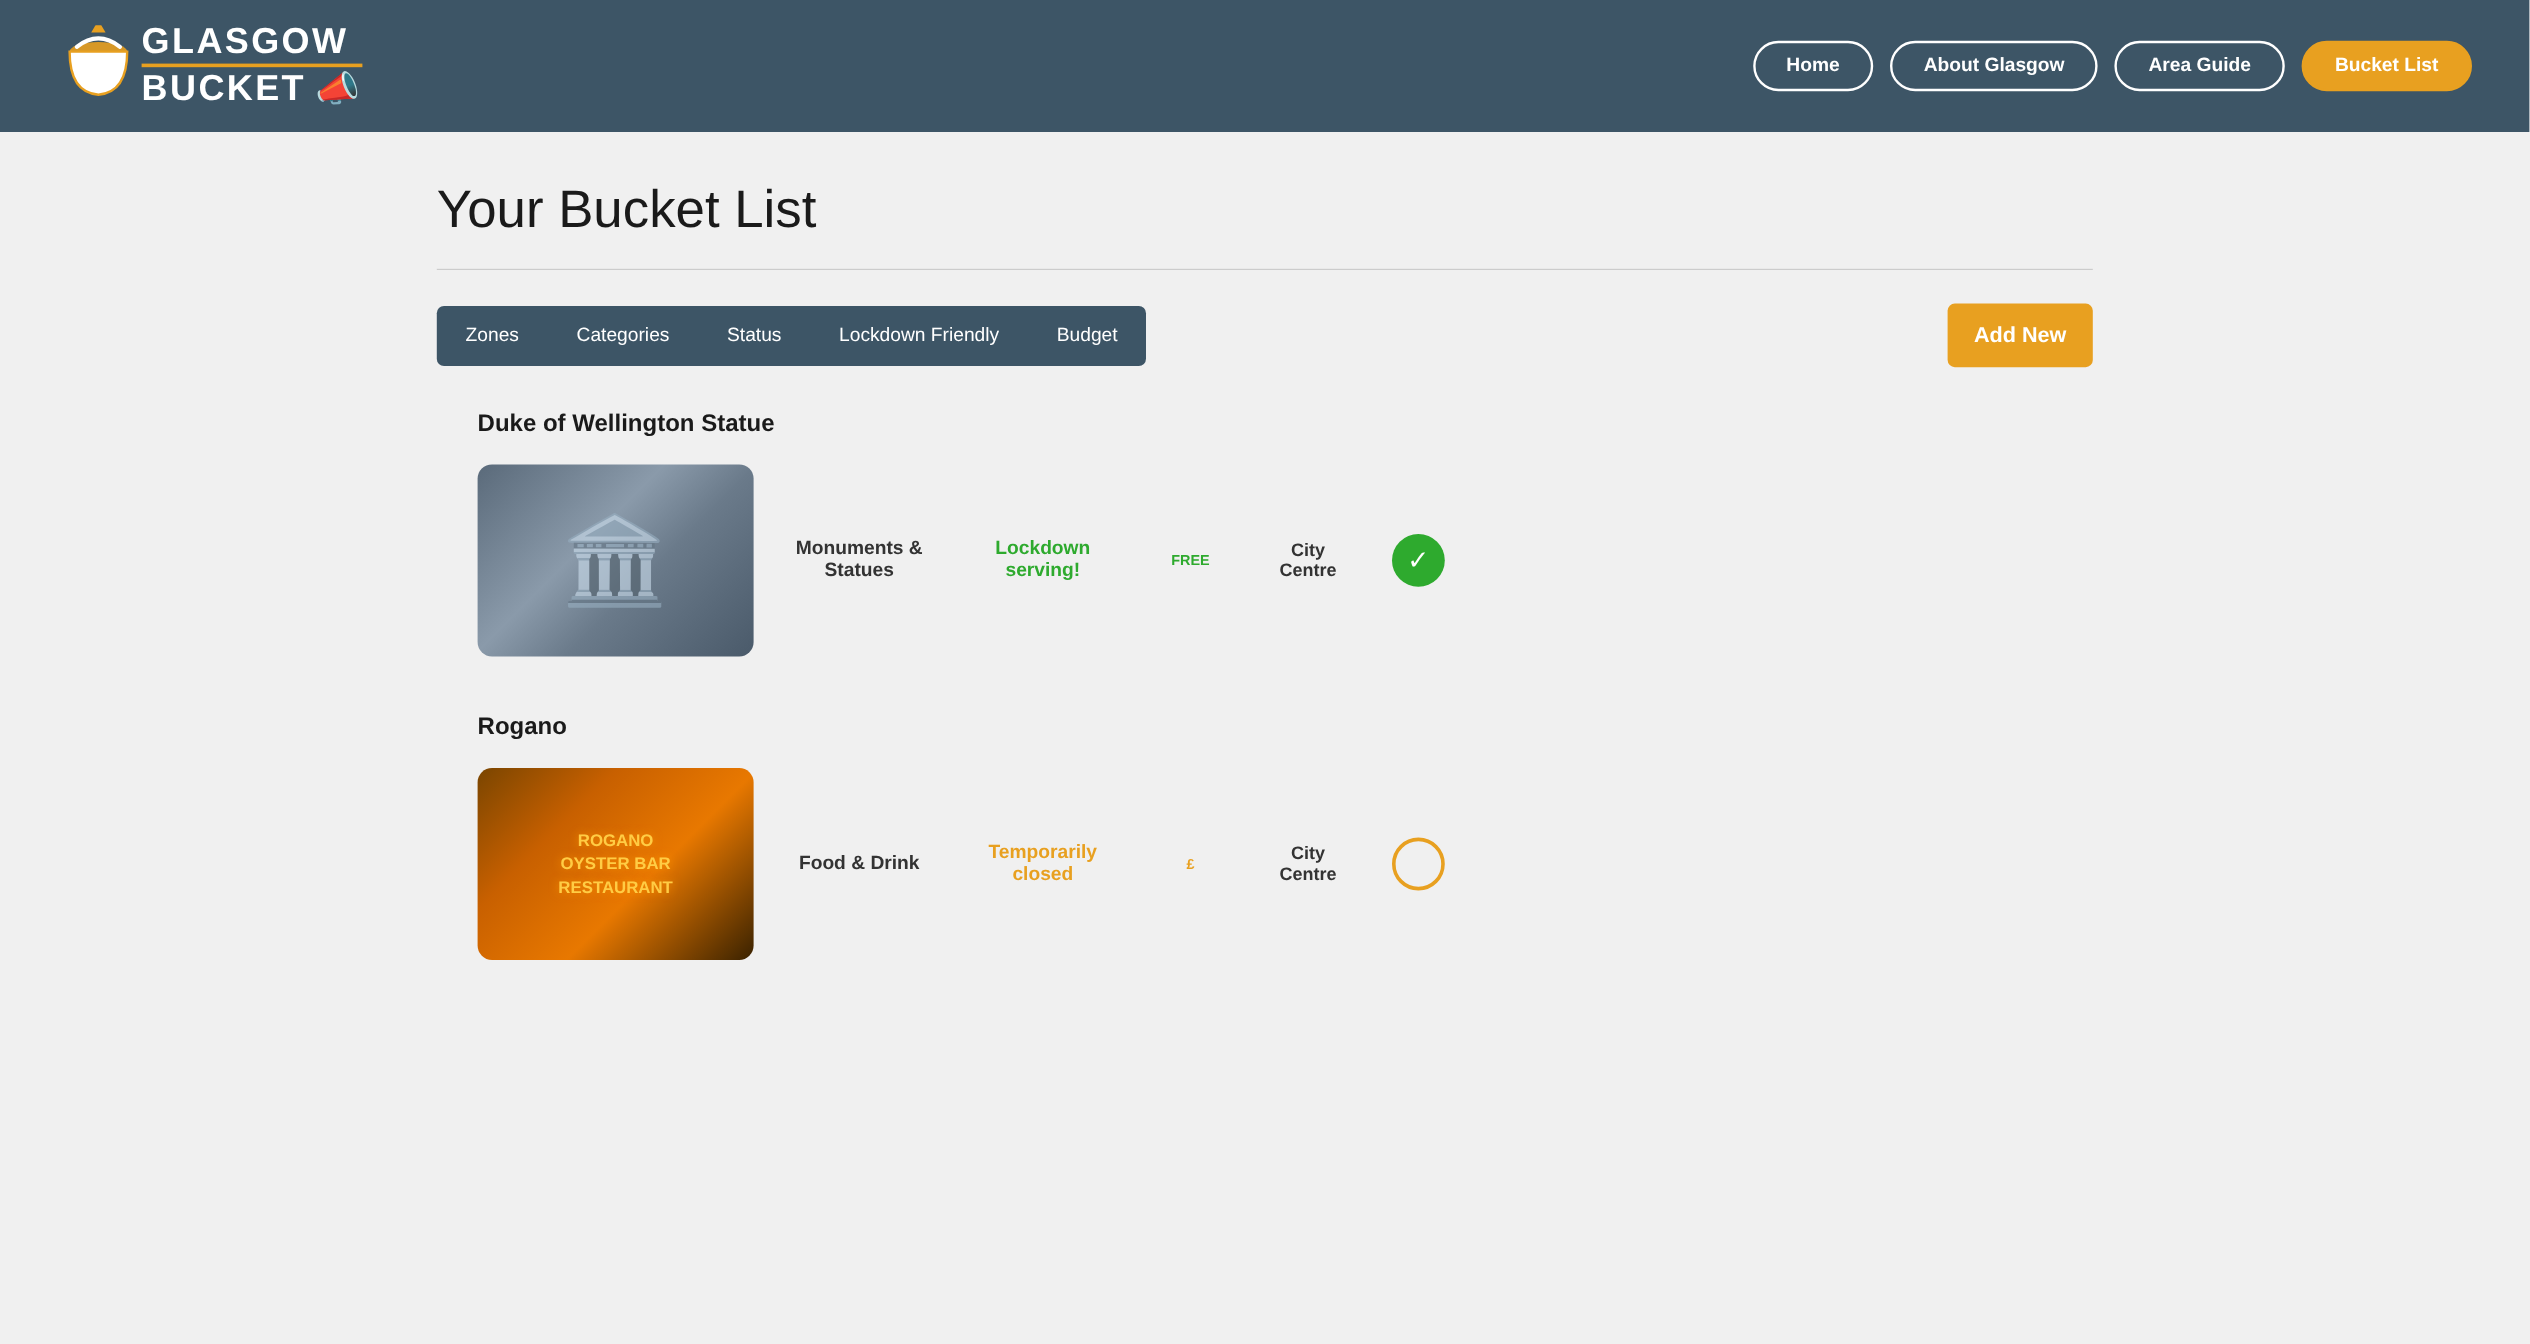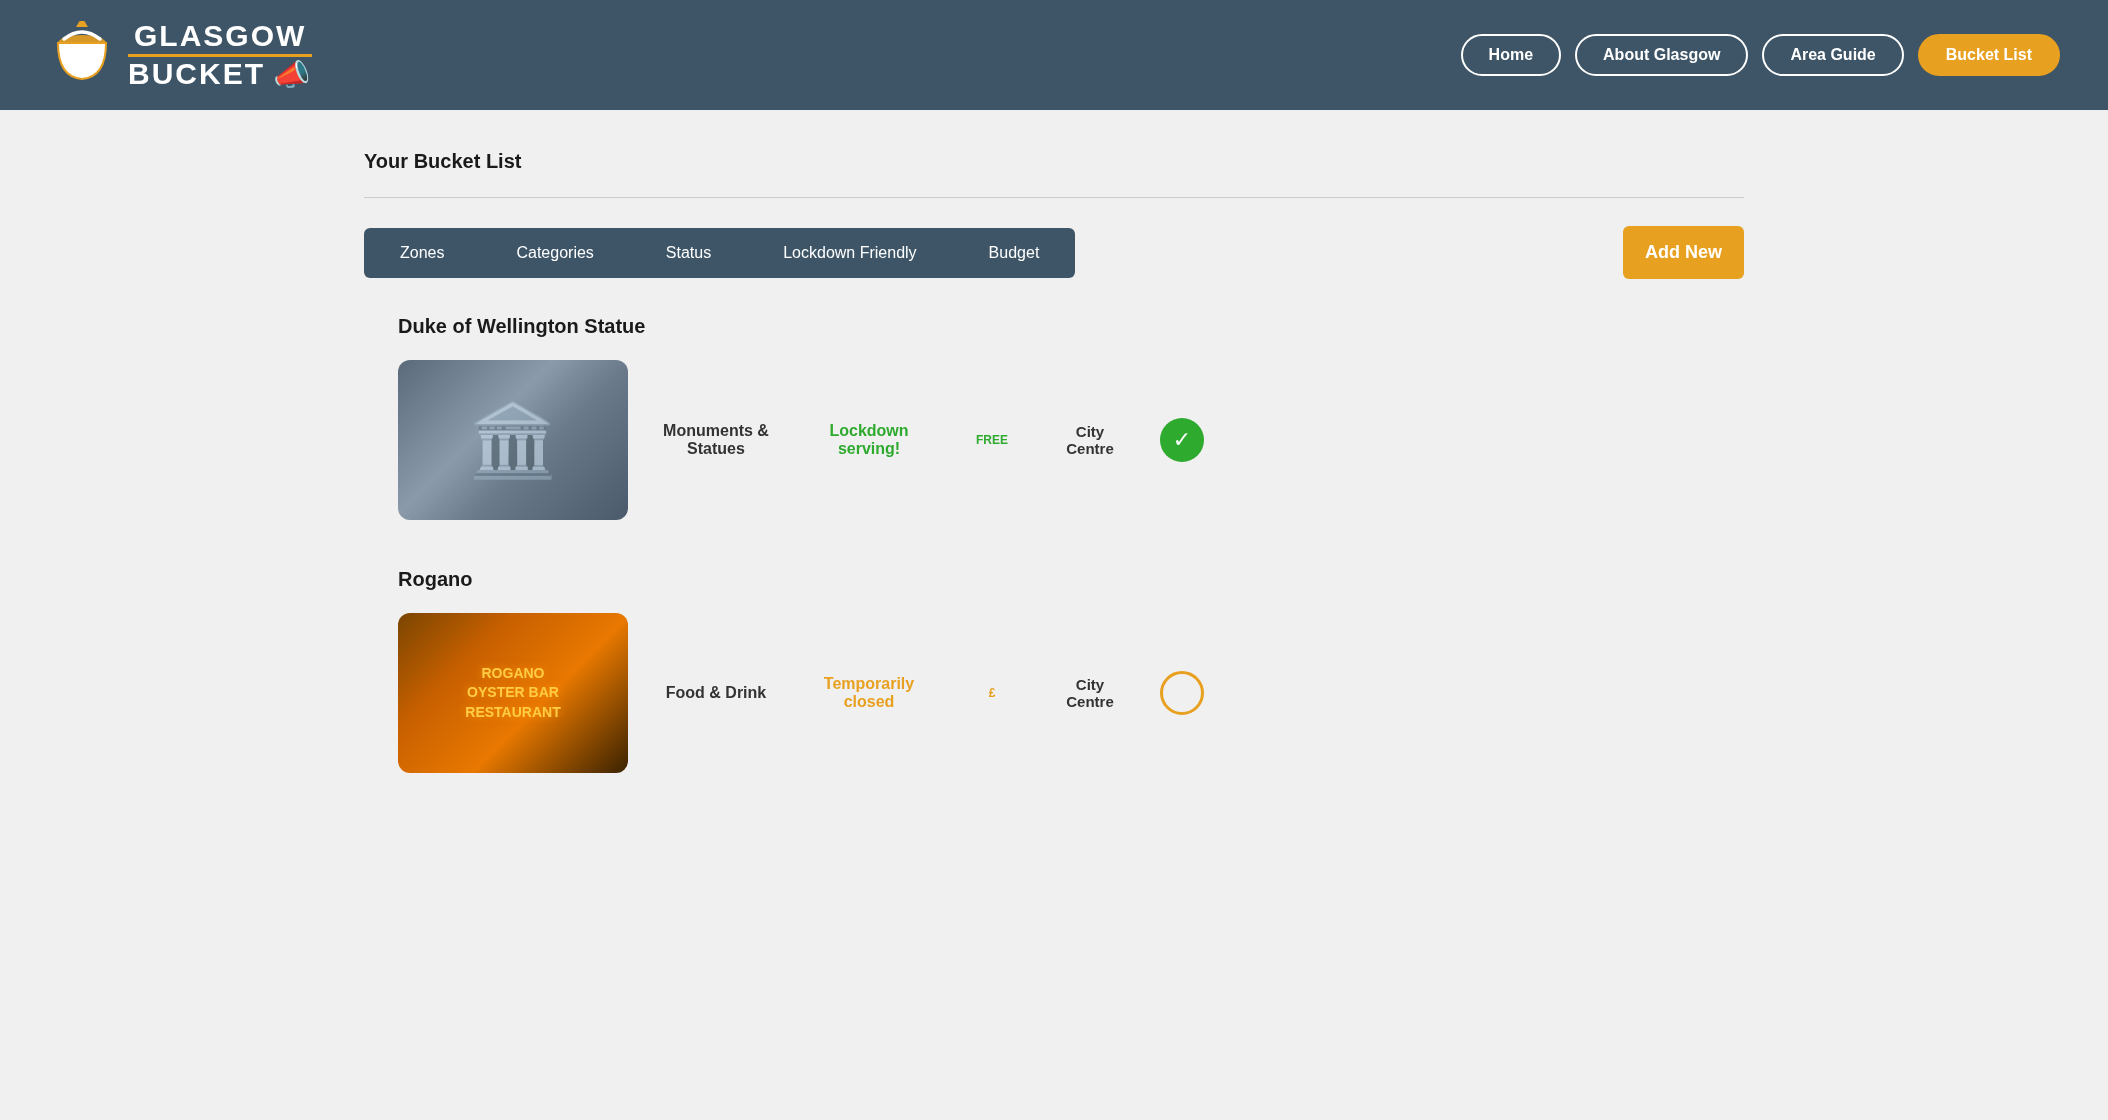--- a/index.html
+++ b/index.html
@@ -10,22 +10,21 @@
       background: #3d5566;
       display: flex;
       align-items: center;
       justify-content: space-between;
       padding: 18px 48px;
       min-height: 110px;
     }
     .logo-area {
       display: flex;
       align-items: center;
-      gap: 12px;
-      text-align: center;
+      gap: 2px;
     }
     .logo-icon {
       width: 68px;
       height: 68px;
     }
     .logo-text {
       display: flex;
       flex-direction: column;
     }
     .logo-text .line1 {
@@ -71,22 +70,22 @@
       color: #fff;
     }
 
     
     .main {
       max-width: 1500px;
       margin: 0 auto;
       padding: 40px 60px 60px;
     }
     .page-title {
-      font-size: 20px;
-      font-weight: 700;
+      font-size: 44px;
+      font-weight: 400;
       color: #1a1a1a;
       margin-bottom: 24px;
     }
     .divider {
       border: none;
       border-top: 1.5px solid #ccc;
       margin-bottom: 28px;
     }
 
     
@@ -96,21 +95,21 @@
       align-items: center;
       margin-bottom: 28px;
     }
     .filter-tabs {
       display: flex;
       background: #3d5566;
       border-radius: 6px;
       overflow: hidden;
     }
     .filter-tab {
-      padding: 16px 36px;
+      padding: 16px 24px;
       color: #fff;
       font-size: 16px;
       font-weight: 500;
       cursor: pointer;
       background: transparent;
       border: none;
       white-space: nowrap;
     }
     .add-new-btn {
       background: #e8a020;

